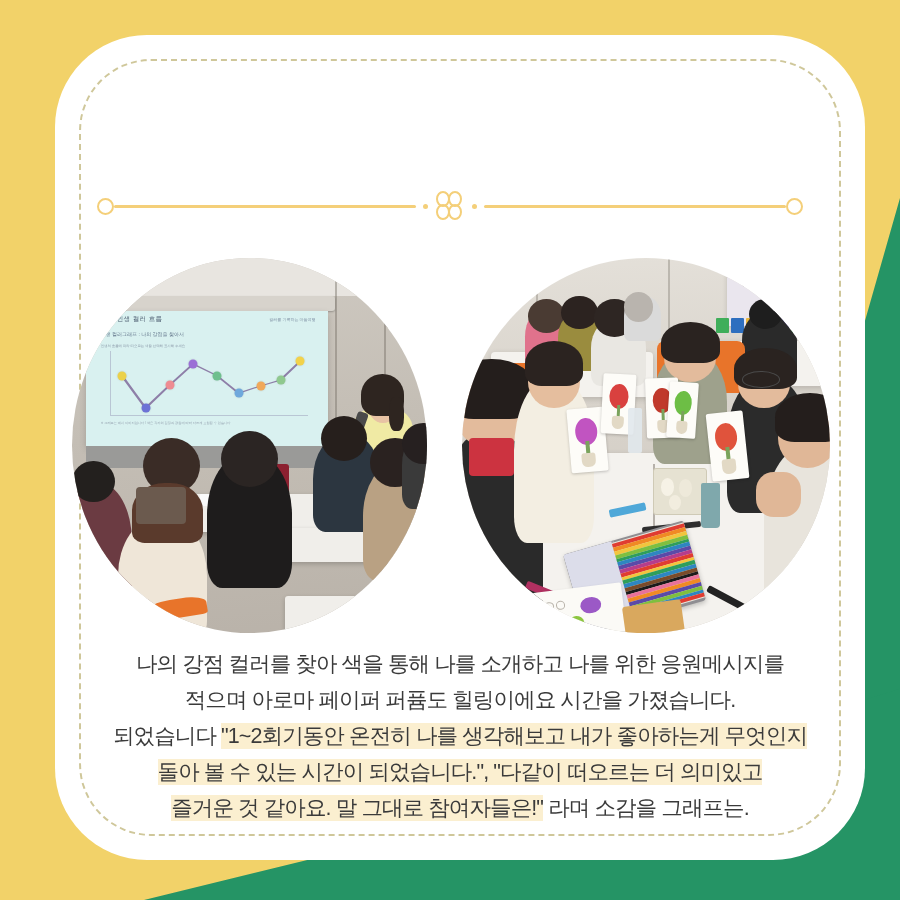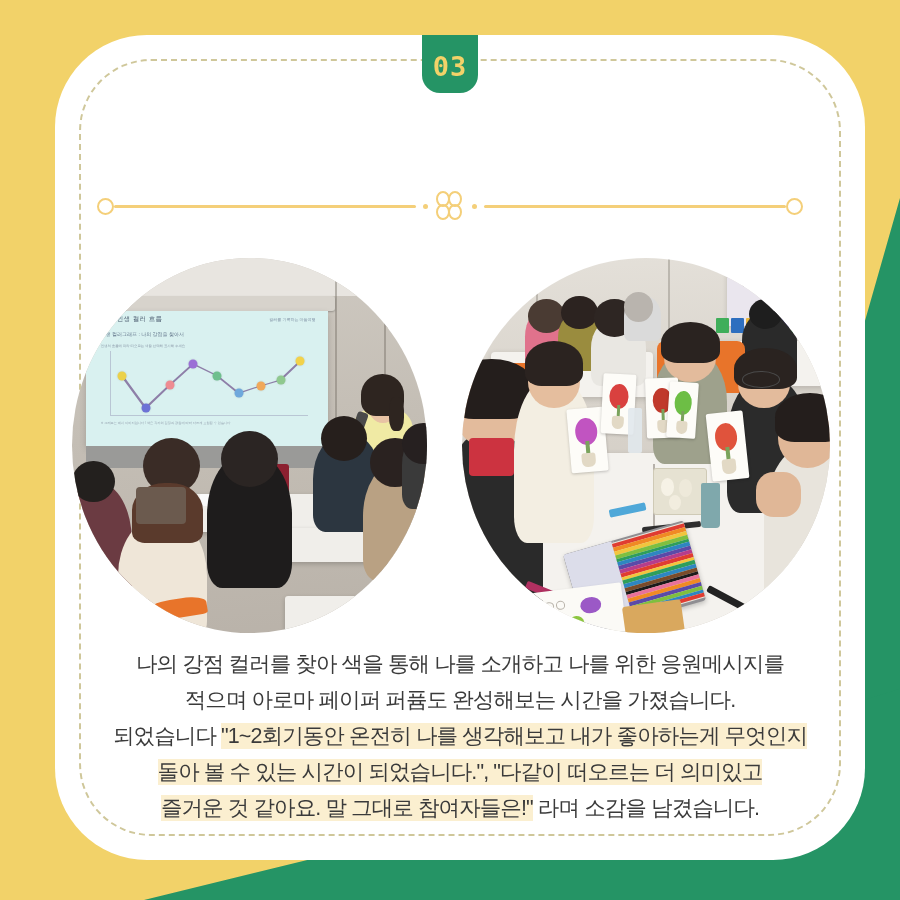--- a/index.html
+++ b/index.html
@@ -434,23 +434,20 @@
 <div id="stage">
 
   <div class="bg-yellow"></div>
   <div class="bg-green-right"></div>
   <div class="bg-green-bottom"></div>
 
   <div class="card">
     <div class="card-dash"></div>
   </div>
 
-  <div class="badge">
-    <span class="badge-num">03</span>
-  </div>
 
 
   <div class="divider">
     <span class="div-ring"></span>
     <span class="div-line"></span>
     <span class="div-dot"></span>
     <span class="div-flower">
       <span class="p1"></span>
         <span class="p2"></span>
         <span class="p3"></span>
@@ -676,19 +673,19 @@
         <span style="position:absolute;left:6%;top:22%;width:8%;height:14%;border:1px solid #b9b4ab;border-radius:50%;"></span>
         <span style="position:absolute;left:18%;top:22%;width:8%;height:14%;border:1px solid #b9b4ab;border-radius:50%;"></span>
         <span style="position:absolute;left:30%;top:22%;width:8%;height:14%;border:1px solid #b9b4ab;border-radius:50%;"></span>
       </div>
       <div style="position:absolute;left:44%;top:92%;width:16%;height:9%;background:#D9A85E;border-radius:3px;transform:rotate(-8deg);"></div>
     </div>
   </div>
 
   <div class="body-copy">
     <span class="ln"><span>나의 강점 컬러를 찾아 색을 통해 나를 소개하고 나를 위한 응원메시지를</span></span>
-    <span class="ln"><span>적으며 아로마 페이퍼 퍼퓸도 완성해보는 시간을 가졌습니다.</span></span>
+    <span class="ln"><span>적으며 아로마 페이퍼 퍼퓸도 힐링이에요 시간을 가졌습니다.</span></span>
     <span class="ln"><span>되었습니다 </span><span class="hl">"1~2회기동안 온전히 나를 생각해보고 내가 좋아하는게 무엇인지</span></span>
     <span class="ln"><span class="hl">돌아 볼 수 있는 시간이 되었습니다.", "다같이 떠오르는 더 의미있고</span></span>
-    <span class="ln"><span class="hl">즐거운 것 같아요. 말 그대로 참여자들은!"</span><span> 라며 소감을 남겼습니다.</span></span>
+    <span class="ln"><span class="hl">즐거운 것 같아요. 말 그대로 참여자들은!"</span><span> 라며 소감을 그래프는.</span></span>
   </div>
 
 </div>
 
 </body></html>

